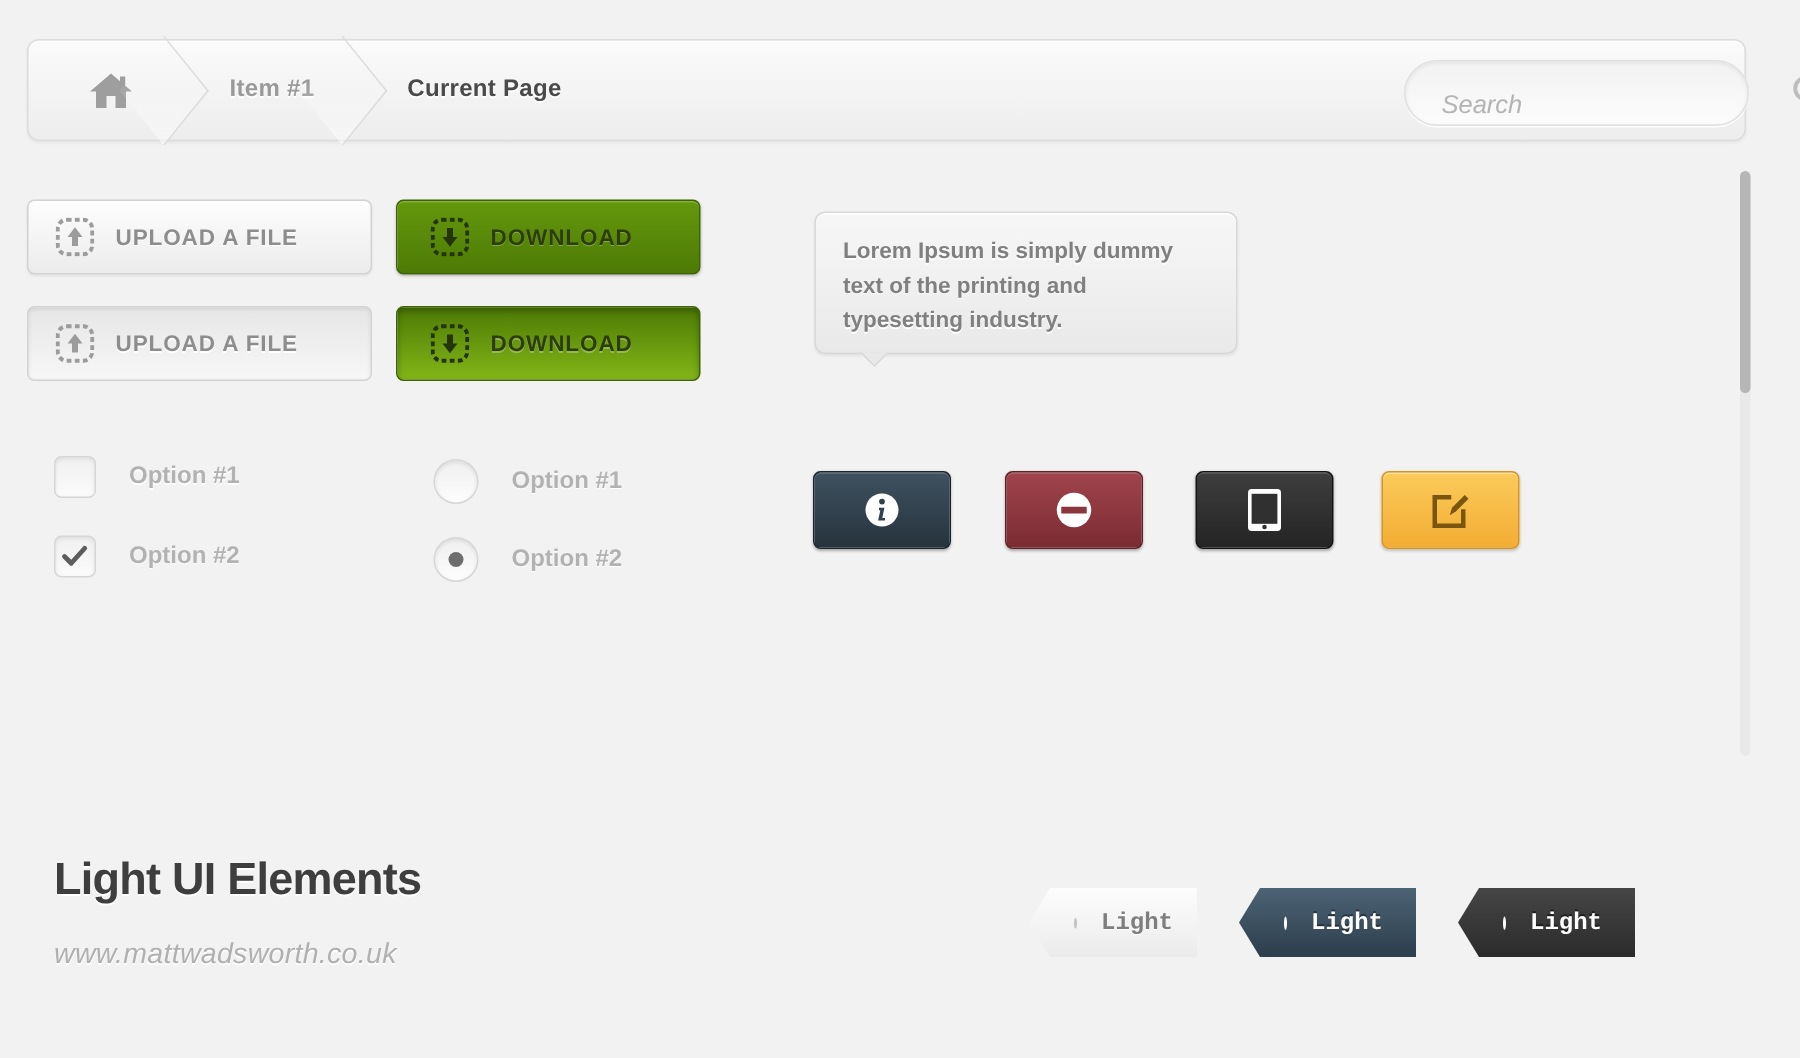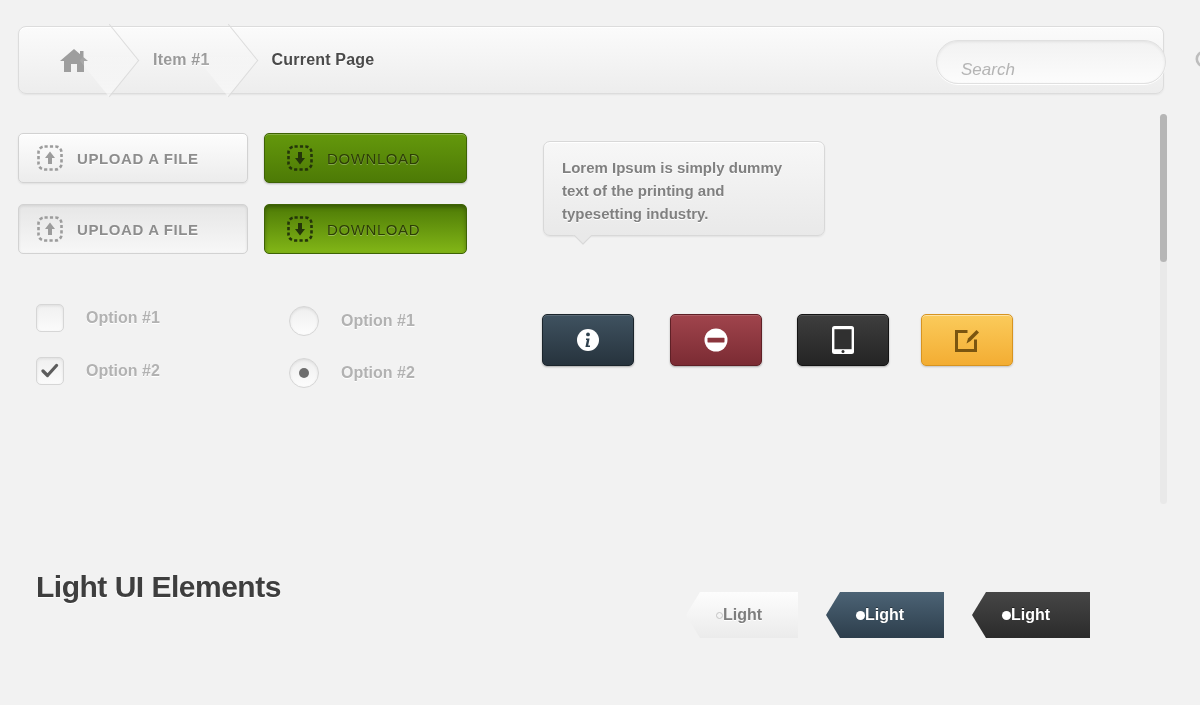--- a/index.html
+++ b/index.html
@@ -81,21 +81,21 @@
   }
   .btn-upload.u2 {
     left: 18px; top: 204px;
     background: linear-gradient(to bottom, #e6e6e6 0%, #f7f7f7 100%);
     box-shadow: inset 0 1px 3px rgba(0,0,0,0.09);
   }
   .btn-download {
     position: absolute; width: 203px; height: 50px;
     border-radius: 5px;
     display: flex; align-items: center; gap: 14px; padding-left: 22px;
-    font-size: 15px; font-weight: normal; letter-spacing: 0.6px;
+    font-size: 15px; font-weight: bold; letter-spacing: 0.6px;
     color: #2c3d05; text-shadow: 0 1px 0 rgba(255,255,255,0.28);
     cursor: pointer;
   }
   .btn-download.d1 {
     left: 264px; top: 133px;
     background: linear-gradient(to bottom, #64980c 0%, #4d7a06 100%);
     border: 1px solid #3e6305;
     box-shadow: 0 1px 2px rgba(0,0,0,0.25), inset 0 1px 0 rgba(255,255,255,0.22);
   }
   .btn-download.d2 {
@@ -247,25 +247,26 @@
   }
   .subtitle {
     position: absolute; left: 36px; top: 626px;
     font-size: 19px; font-style: italic; color: #b0b0b0;
     letter-spacing: 0.2px; text-shadow: 0 1px 0 #ffffff;
   }
 
   
   .tag {
     position: absolute; height: 46px;
-    display: flex; align-items: center; 
+    display: flex; align-items: center; gap: 16px;
     padding: 0 22px 0 30px;
     font-size: 16px; font-weight: bold;
     cursor: pointer;
     clip-path: polygon(14px 0, 100% 0, 100% 100%, 14px 100%, 0 50%);
+    font-family: Liberation Mono, monospace;
   }
   .tag-dot { width: 9px; height: 9px; border-radius: 50%; }
   .tag-light {
     left: 686px; top: 592px; width: 112px;
     background: linear-gradient(to bottom, #fdfdfd 0%, #ebebeb 100%);
     color: #7e7e7e; text-shadow: 0 1px 0 #ffffff;
   }
   .tag-light .tag-dot { background: transparent; border: 1px solid #c3c3c3; width: 7px; height: 7px; }
   .tag-blue {
     left: 826px; top: 592px; width: 118px;
@@ -426,20 +427,21 @@
   </div>
   <div class="icon-btn ib-edit">
     <svg width="28" height="28" viewBox="0 0 28 28">
       <path d="M22.5 13.5 L22.5 24.5 L3.5 24.5 L3.5 5.5 L14.5 5.5" fill="none" stroke="#7a5510" stroke-width="3"></path>
       <path d="M13.5 17.5 L15 12.5 L23.5 4 L26 6.5 L17.5 15 Z" fill="#7a5510"></path>
     </svg>
   </div>
 
 
   <div class="title">Light UI Elements</div>
+  <div class="subtitle">www.mattwadsworth.co.uk</div>
 
   <div class="tag tag-light">
     <span class="tag-dot"></span>
     <span>Light</span>
   </div>
   <div class="tag tag-blue">
     <span class="tag-dot"></span>
     <span>Light</span>
   </div>
   <div class="tag tag-dark">

